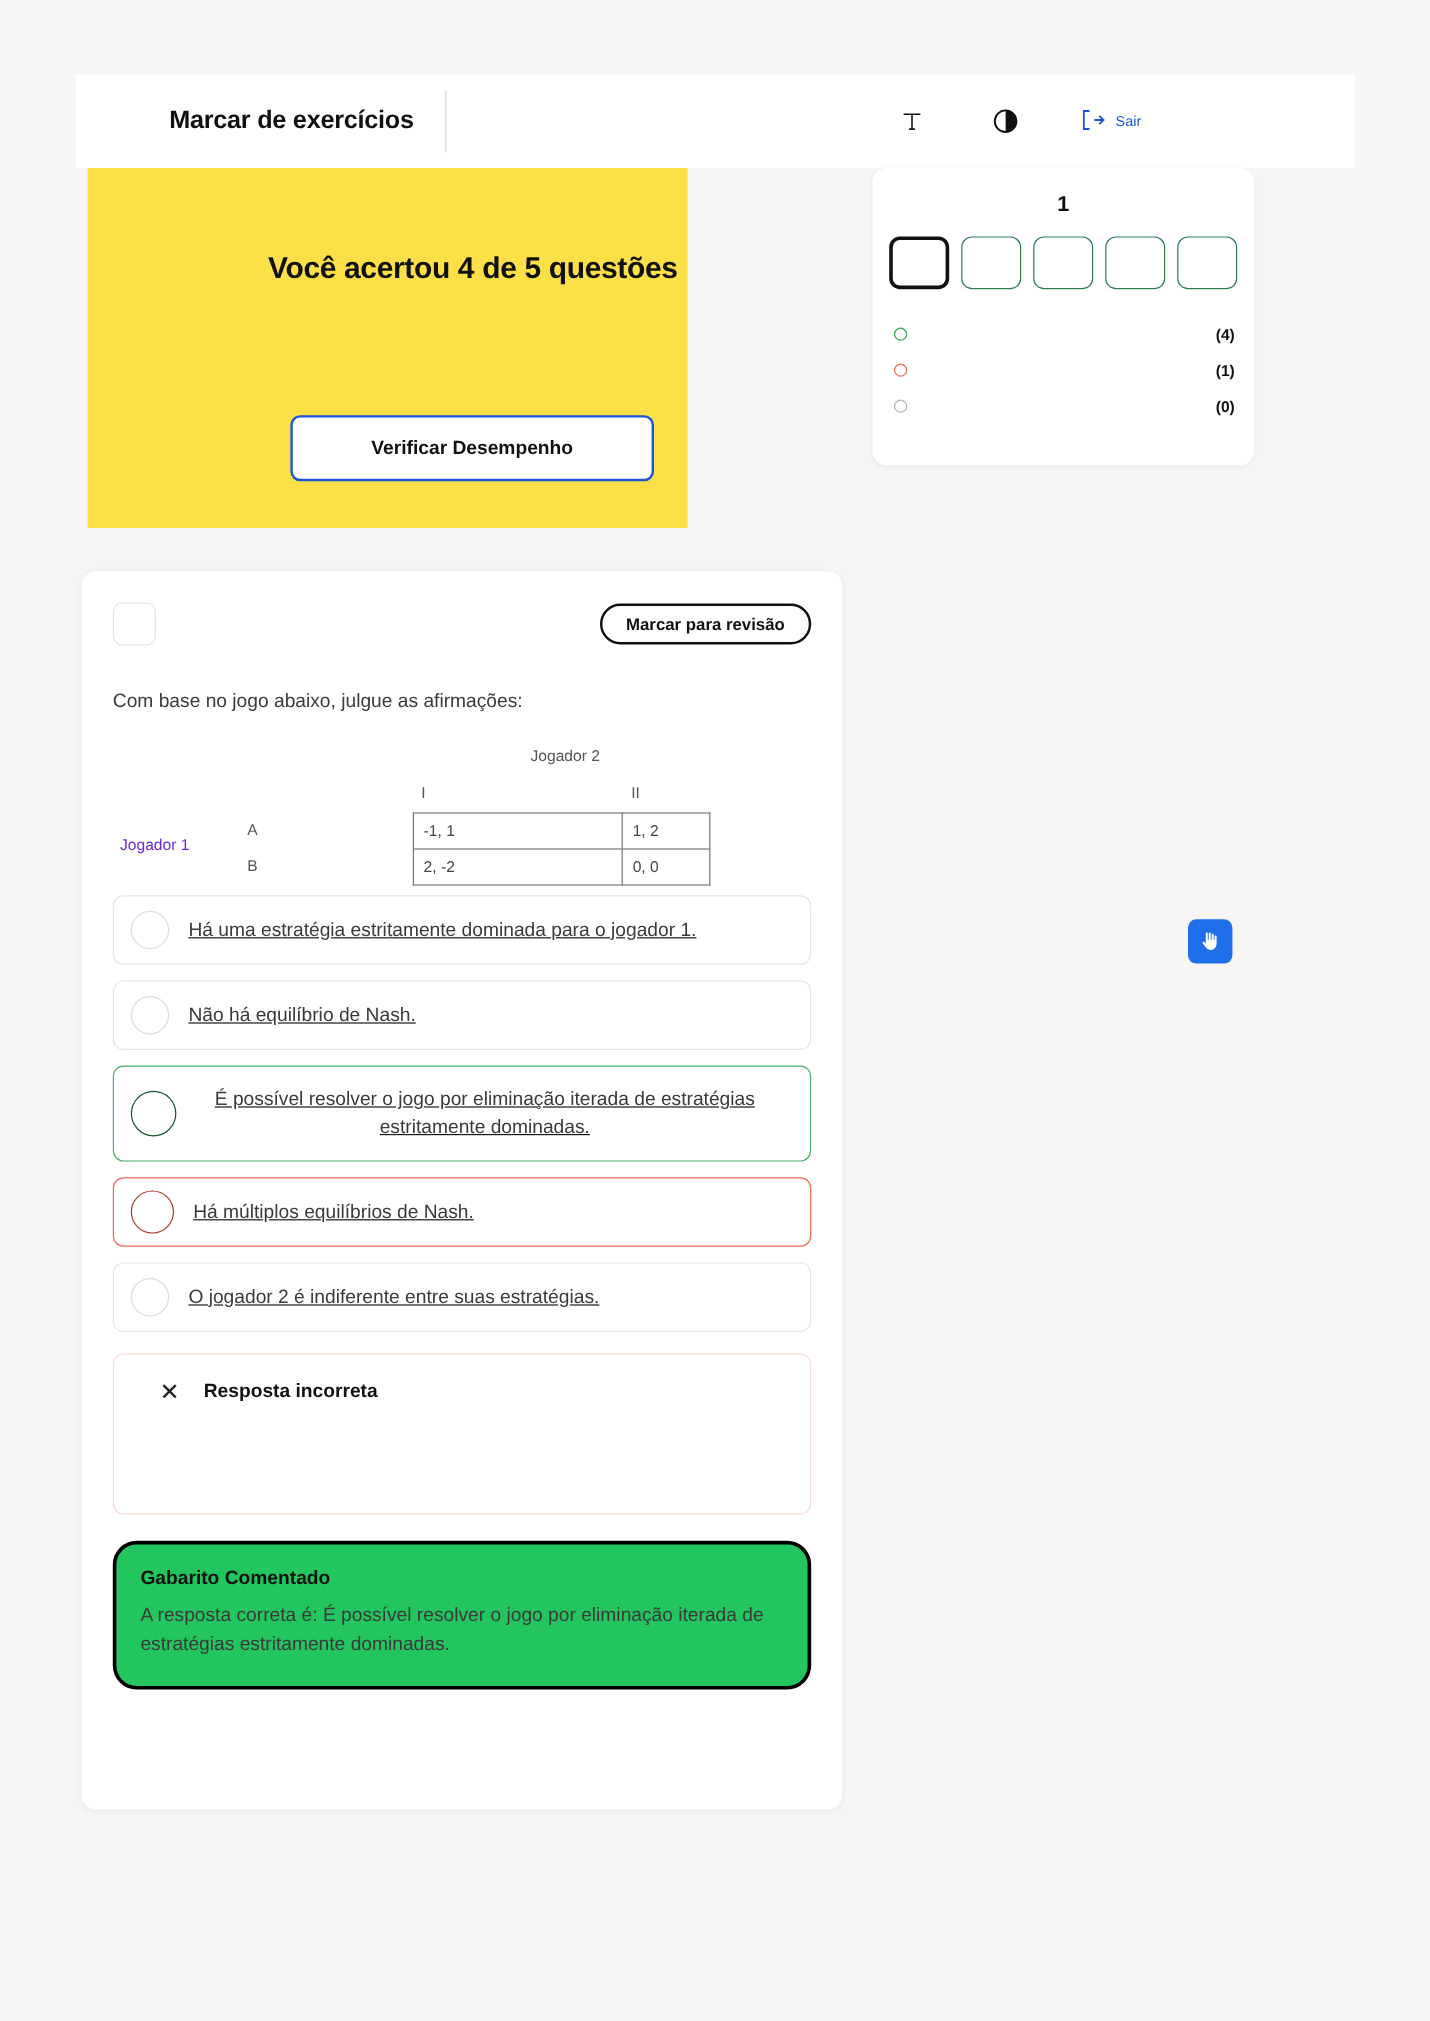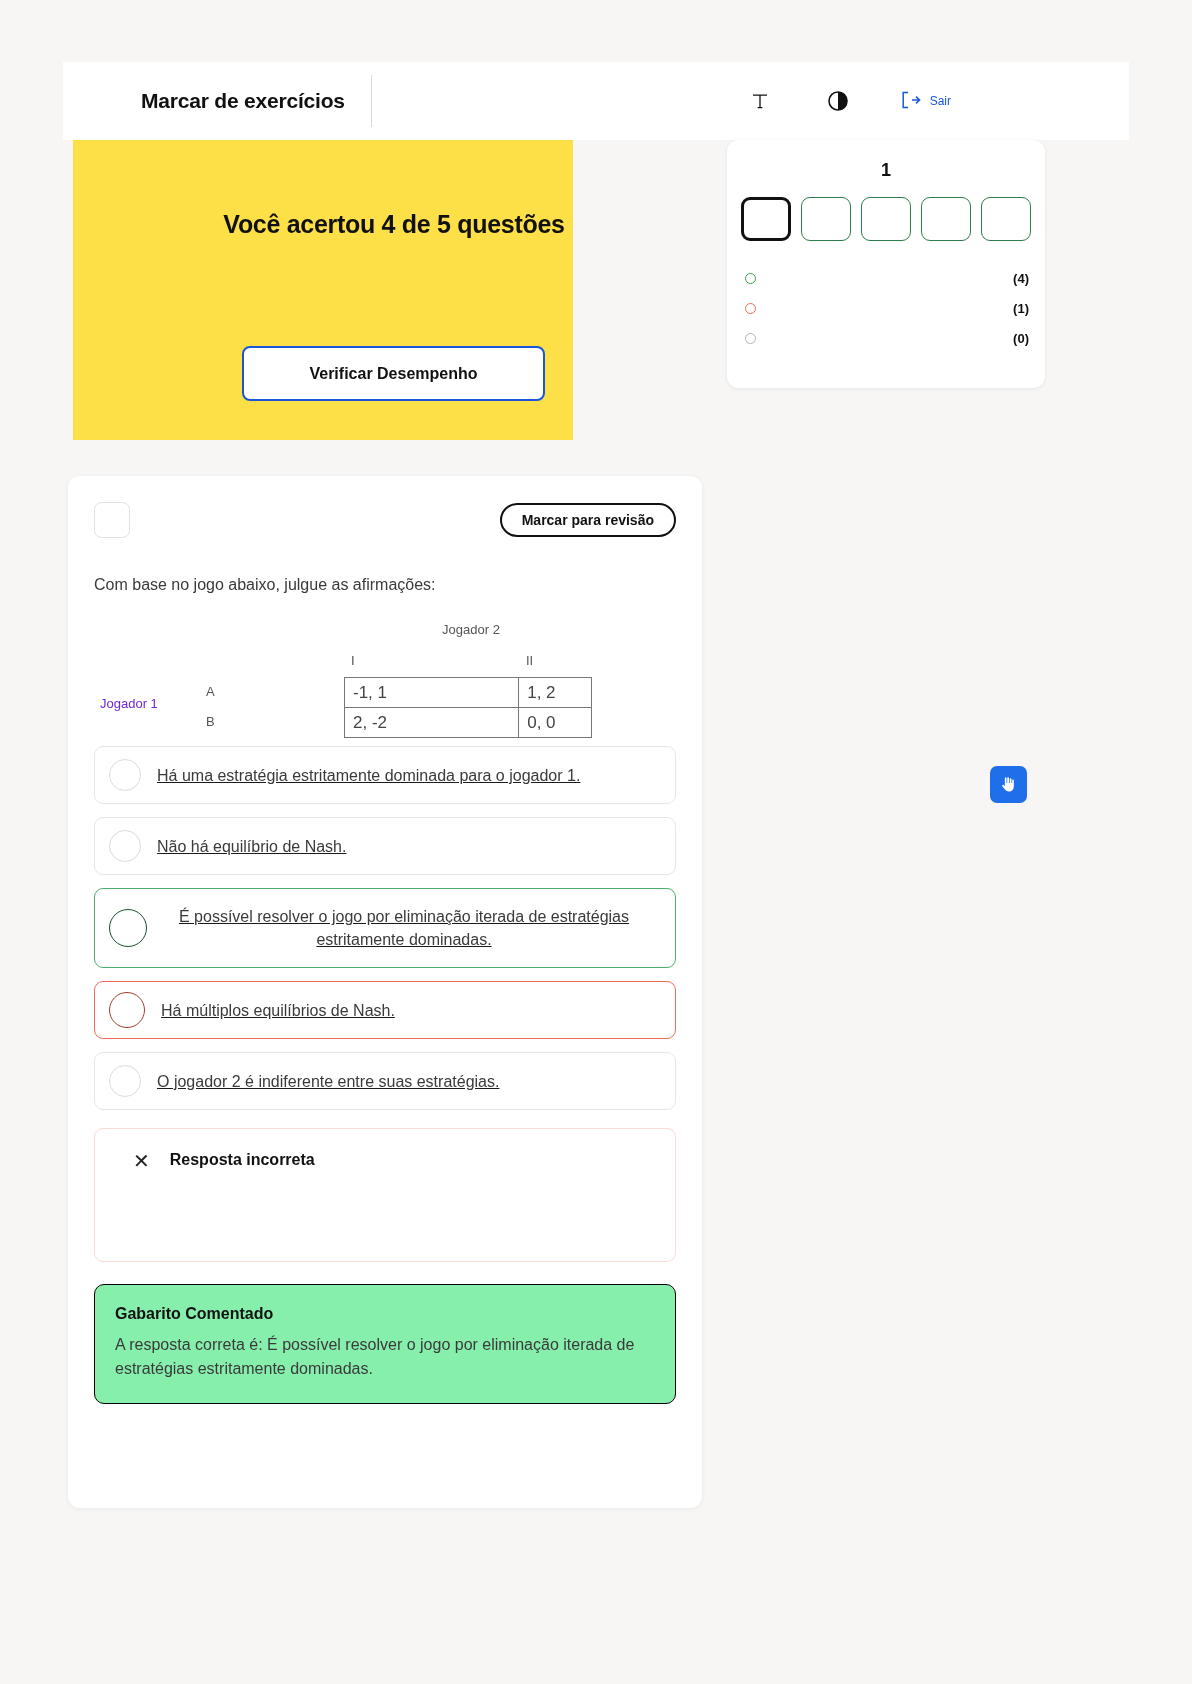--- a/index.html
+++ b/index.html
@@ -227,21 +227,21 @@
   .m-grid {
     position: absolute;
     left: 250px; top: 73px;
     width: 248px;
     border-collapse: collapse;
   }
   .m-grid td {
     border: 1px solid #777;
     height: 30px;
     padding: 0 8px;
-    font-size: 17px;
+    font-size: 13px;
     color: #444;
     vertical-align: middle;
   }
   .m-grid td.c1 { width: 175px; }
   .m-grid td.c2 { width: 73px; }
 
   
   .options { margin-top: 22px; }
   .option {
     display: flex;
@@ -306,23 +306,23 @@
     line-height: 1;
     color: #222;
     padding-left: 20px;
   }
   .feedback .f-title {
     font-size: 16px;
     font-weight: 700;
     color: #111111;
   }
   .gabarito {
-    border: 1px solid #000000;
-    border-radius: 10px;
-    background: #86efac;
+    border: 3px solid #000000;
+    border-radius: 20px;
+    background: #22c55e;
     margin-top: 22px;
     padding: 20px 20px 22px 20px;
   }
   .gab-title {
     font-size: 16px;
     font-weight: 700;
     color: #111111;
     margin-bottom: 10px;
   }
   .gab-body {

